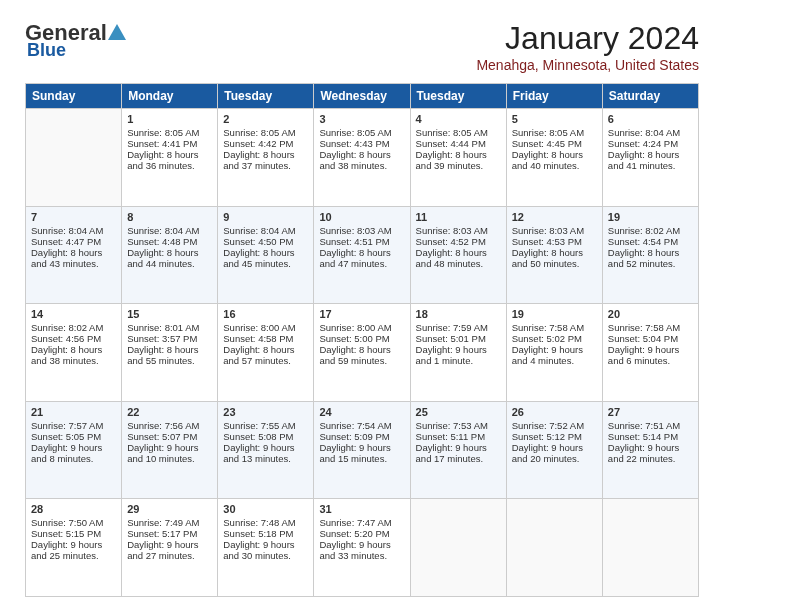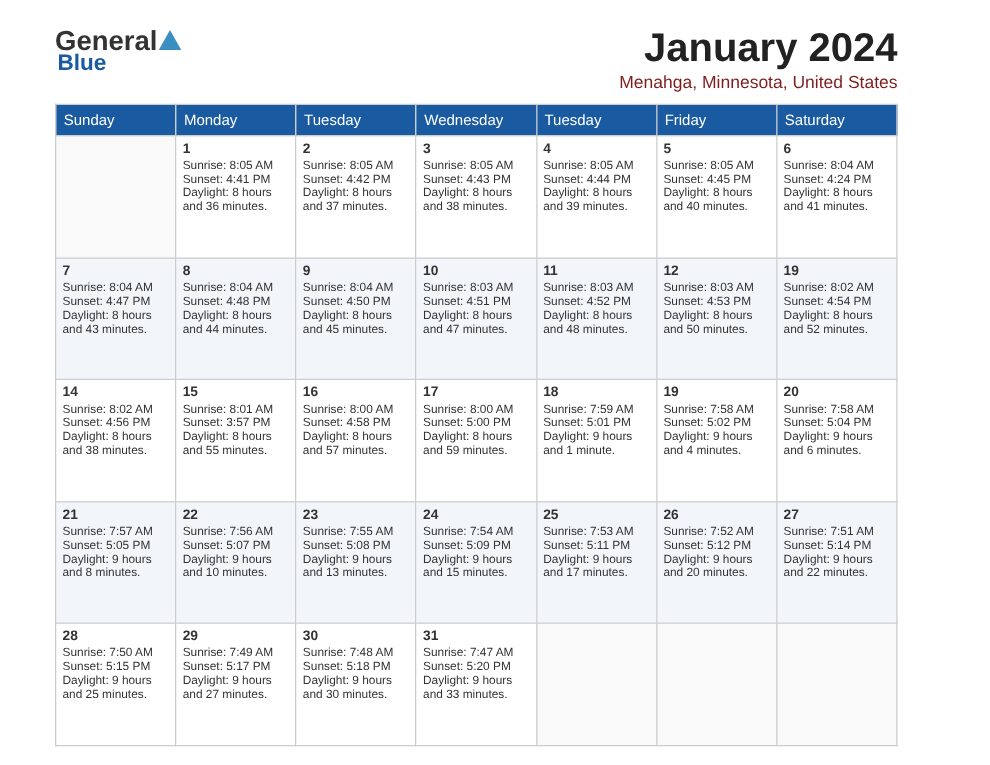--- a/index.html
+++ b/index.html
@@ -9,57 +9,56 @@
       font-family: Arial, sans-serif;
       background: #fff;
       overflow: hidden;
     }
     .page {
       width: 724px;
       height: 612px;
       padding: 20px 25px 15px 25px;
       display: flex;
       flex-direction: column;
-      margin-left: 19px;
     }
     .header {
       display: flex;
       justify-content: space-between;
       align-items: flex-start;
       margin-bottom: 10px;
     }
     .logo {
       display: flex;
       flex-direction: column;
       align-items: flex-start;
     }
     .logo-general { color: #333; }
     .logo-blue { color: #1a5aa0; }
     .title-block {
       text-align: right;
     }
     .month-title {
       font-size: 32px;
-      font-weight: bold;
+      font-weight: normal;
       color: #222;
     }
     .location {
       font-size: 14px;
       color: #7f1d1d;
     }
     .calendar {
       border-collapse: collapse;
       width: 100%;
       flex: 1;
     }
     .calendar th {
       background-color: #1a5aa0;
       color: #fff;
       font-size: 12px;
-      font-weight: normal;
+      font-weight: bold;
       padding: 5px 6px;
       text-align: left;
       border: 1px solid #ccc;
     }
     .calendar td {
       border: 1px solid #ccc;
       vertical-align: top;
       padding: 4px 5px;
       font-size: 9.5px;
       color: #333;

